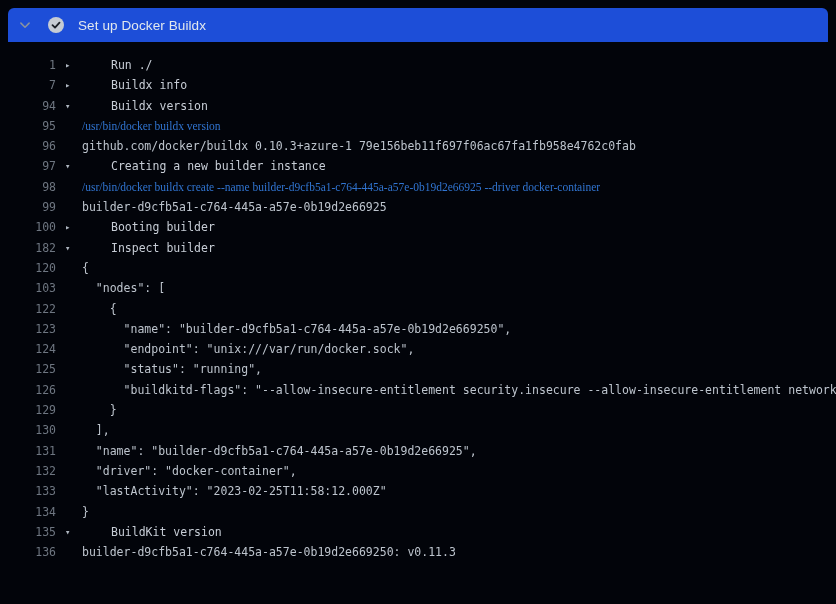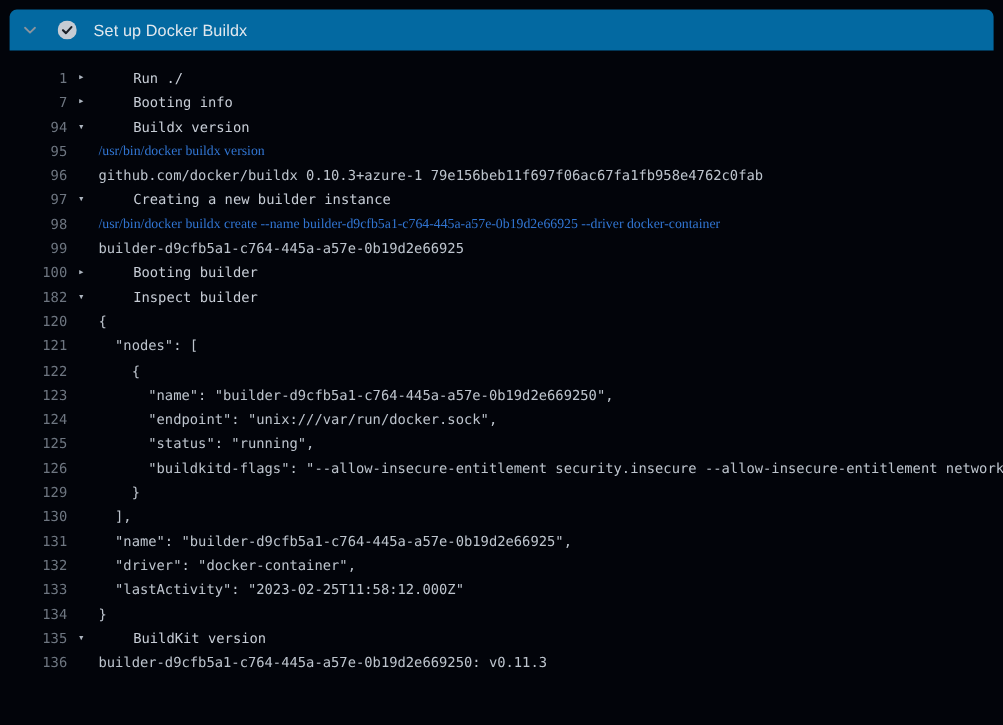--- a/index.html
+++ b/index.html
@@ -7,21 +7,21 @@
     width: 836px; height: 604px;
     background: #02040a;
     overflow: hidden;
     font-family: "Liberation Sans", sans-serif;
   }
   .viewer { position: relative; width: 836px; height: 604px; background: #02040a; }
 
   
   .step-header {
     position: absolute; left: 8px; right: 8px; top: 8px; height: 34px;
-    background: #0369a1;
+    background: #1d4ed8;
     border-radius: 6px 6px 0 0;
     display: flex; align-items: center;
     cursor: pointer;
   }
   .chevron-wrap {
     width: 34px; height: 34px; display: flex; align-items: center; justify-content: center;
     flex: 0 0 auto;
   }
   .check-wrap {
     width: 16px; height: 16px; margin-left: 6px; flex: 0 0 auto;
@@ -89,21 +89,21 @@
 
   <div class="log" id="log">
       <div class="log-row group">
         <span class="num">1</span>
         <span class="tog">▸</span>
         <span class="txt">Run ./</span>
       </div>
       <div class="log-row group">
         <span class="num">7</span>
         <span class="tog">▸</span>
-        <span class="txt">Booting info</span>
+        <span class="txt">Buildx info</span>
       </div>
       <div class="log-row group">
         <span class="num">94</span>
         <span class="tog">▾</span>
         <span class="txt">Buildx version</span>
       </div>
       <div class="log-row command">
         <span class="num">95</span>
         <span class="tog"></span>
         <span class="txt">/usr/bin/docker buildx version</span>
@@ -137,21 +137,21 @@
         <span class="num">182</span>
         <span class="tog">▾</span>
         <span class="txt">Inspect builder</span>
       </div>
       <div class="log-row output">
         <span class="num">120</span>
         <span class="tog"></span>
         <span class="txt">{</span>
       </div>
       <div class="log-row output">
-        <span class="num">121</span>
+        <span class="num">103</span>
         <span class="tog"></span>
         <span class="txt">  "nodes": [</span>
       </div>
       <div class="log-row output">
         <span class="num">122</span>
         <span class="tog"></span>
         <span class="txt">    {</span>
       </div>
       <div class="log-row output">
         <span class="num">123</span>

